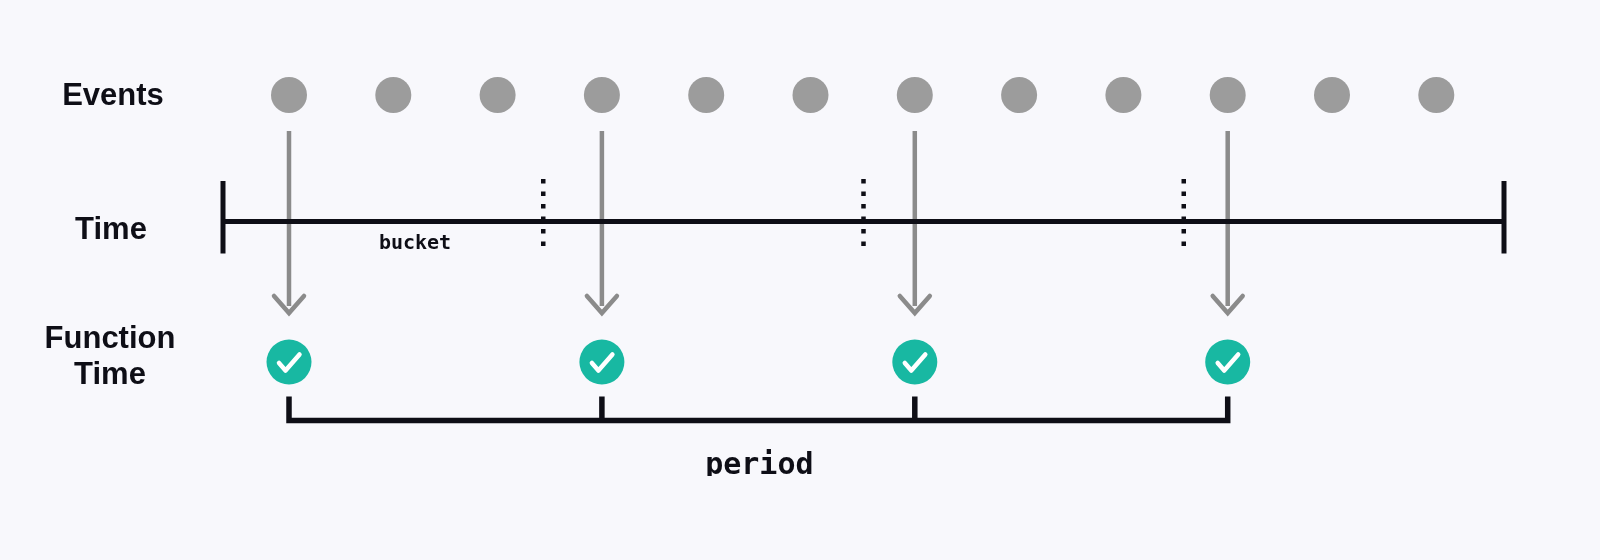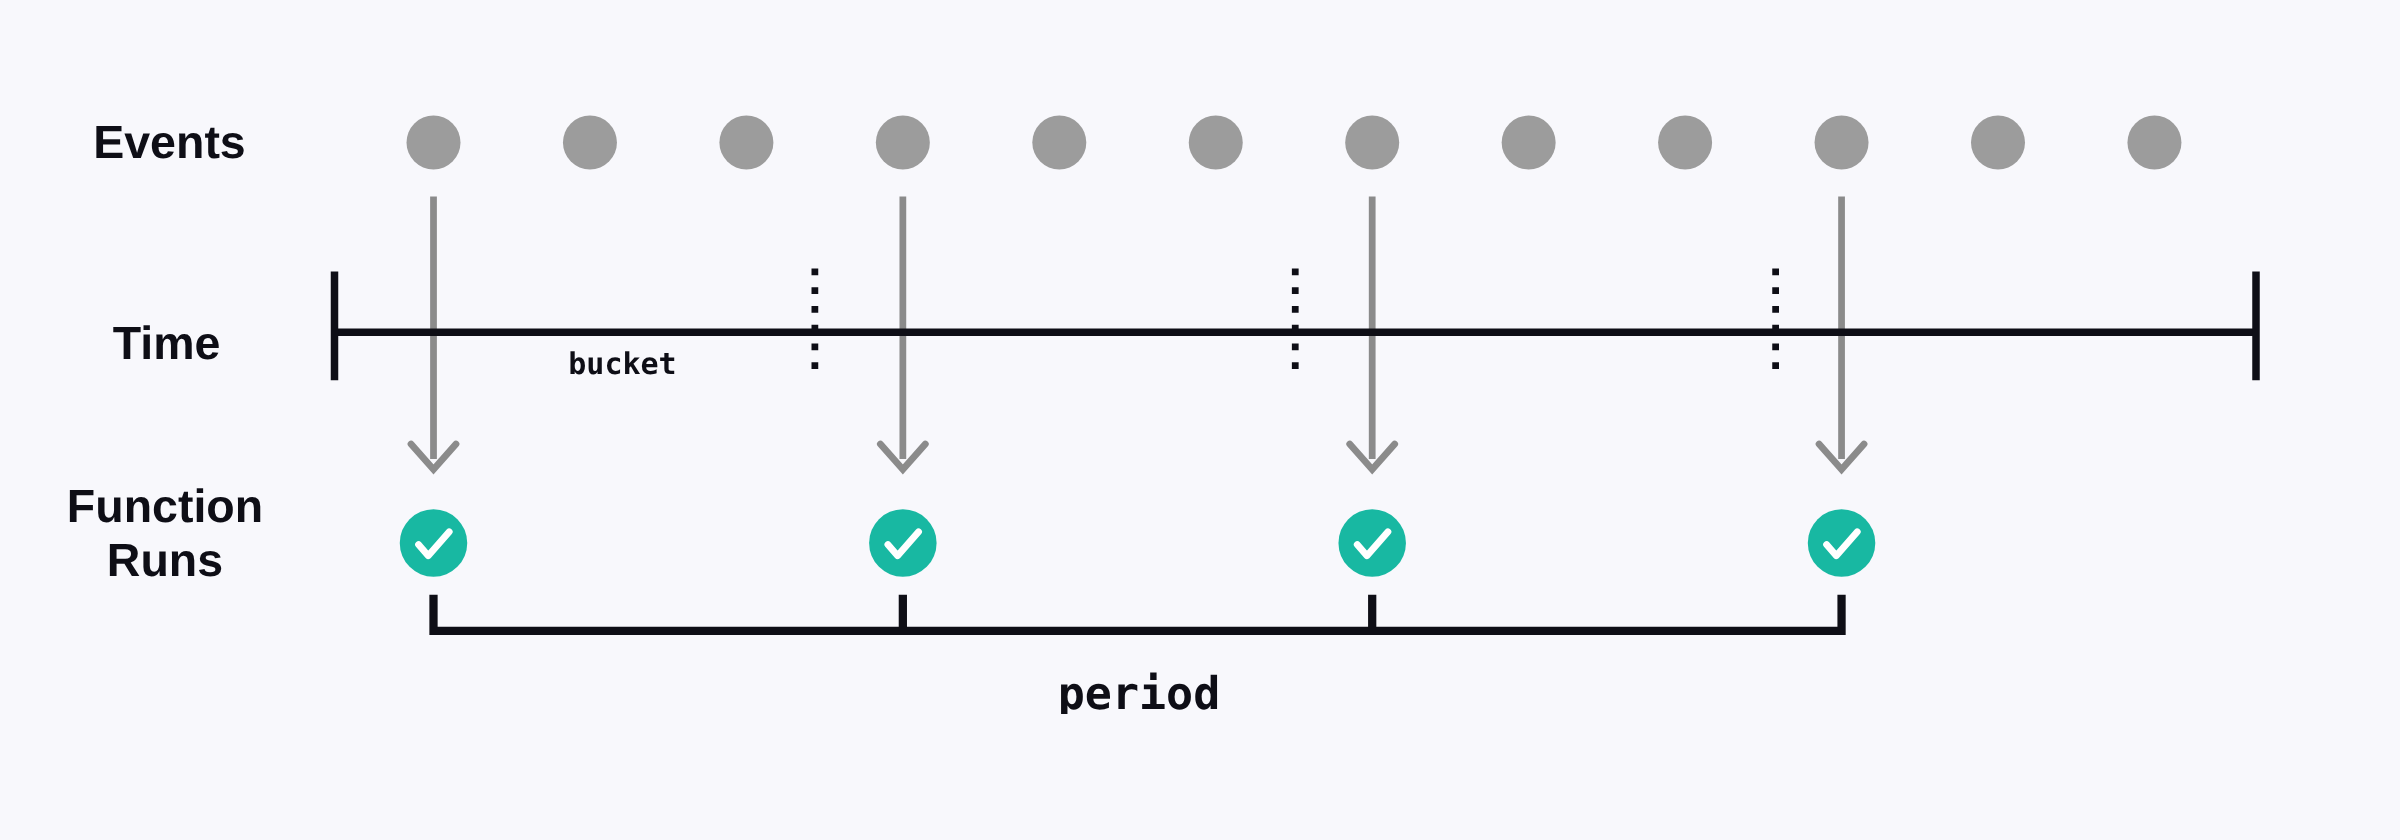--- a/index.html
+++ b/index.html
@@ -90,17 +90,17 @@
           <circle cx="1227.6999999999998" cy="362" r="22.5" fill="var(--run)"></circle>
           <polyline points="1217.6999999999998,363 1224.1999999999998,370.5 1238.1999999999998,354.5" fill="none" stroke="var(--check)" stroke-width="4.5" stroke-linecap="round" stroke-linejoin="round"></polyline>
         </g>
       </g>
     <path id="limit-bracket" fill="none" stroke="var(--ink)" stroke-width="5.5" d="M 289 396.5 V 420.5 H 1227.6999999999998 V 396.5 M 601.9 396.5 V 420.5 M 914.8 396.5 V 420.5"></path>
   </svg>
 
   <div class="label sans" id="events-label">Events</div>
   <div class="label sans" id="time-label">Time</div>
   <div class="label sans" id="runs-label">Function
-Runs</div>
+Time</div>
   <div class="label mono" id="bucket-label">bucket</div>
   <div class="label mono" id="limit-label" style="left: 759.35px;">period</div>
 
 </div>
 
 </body></html>

